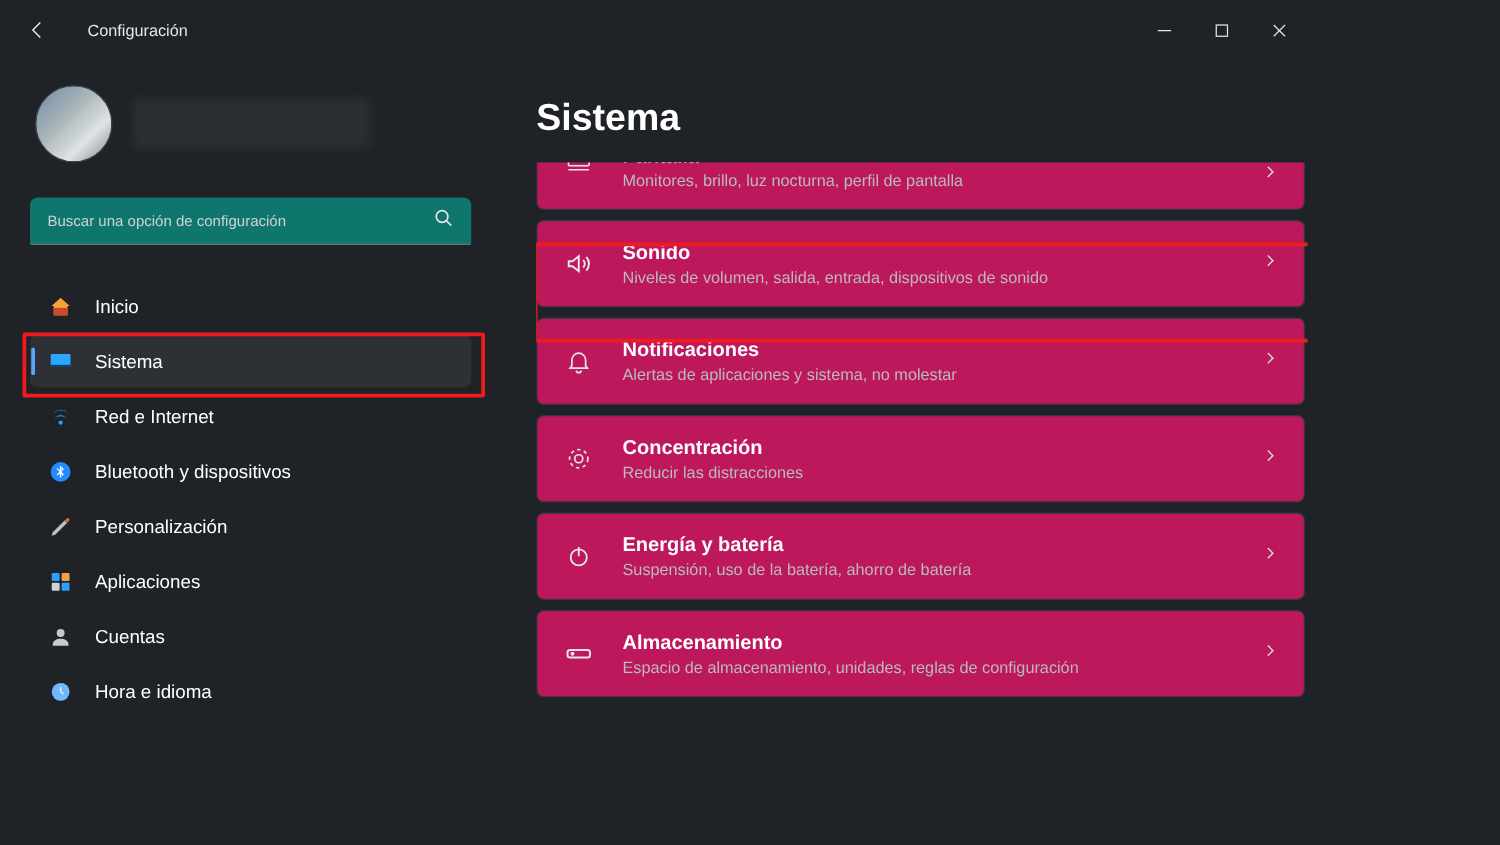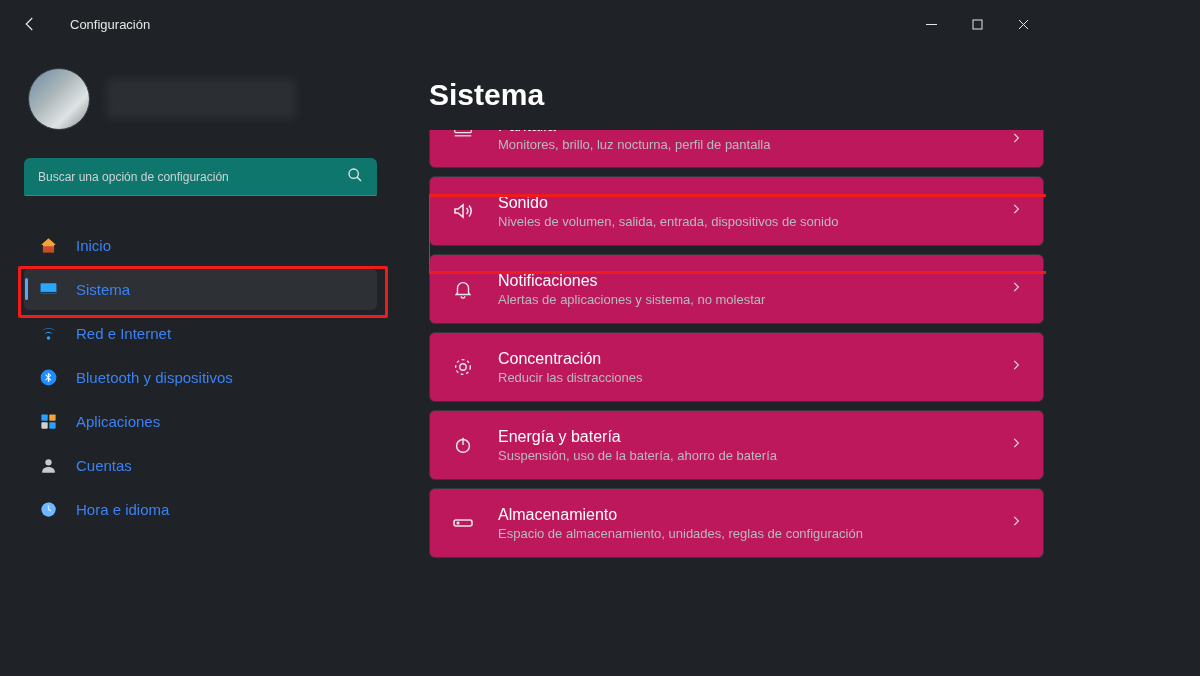--- a/index.html
+++ b/index.html
@@ -17,34 +17,34 @@
   .body{flex:1;display:flex;overflow:hidden;}
   .sidebar{width:395px;padding:20px 18px 0 24px;display:flex;flex-direction:column;gap:6px;}
   .profile{display:flex;align-items:center;gap:16px;margin-bottom:22px;margin-left:4px;}
   .avatar{width:62px;height:62px;border-radius:50%;background:linear-gradient(135deg,#6c8aa5 0%,#aab5b9 40%,#dfe3e4 70%,#7d888c 100%);border:1px solid #3a3f44;}
   .profile-name{width:190px;height:40px;border-radius:4px;background:#2b2f33;filter:blur(4px);}
   .search{position:relative;margin:0 0 22px 0;}
   .search input{width:100%;height:38px;background:#0f766e;border:none;border-bottom:1px solid #6f7376;border-radius:6px 6px 2px 2px;color:#fff;font-size:12px;padding:0 42px 0 14px;}
   .search input::placeholder{color:#cfd2d4;}
   .search-icon{position:absolute;right:14px;top:50%;transform:translateY(-50%);}
   .nav{display:flex;flex-direction:column;gap:2px;}
-  .nav-item{display:flex;align-items:center;height:42px;border-radius:6px;padding:0 14px;gap:18px;font-size:15px;color:#3b82f6;cursor:pointer;position:relative;}
+  .nav-item{display:flex;align-items:center;height:42px;border-radius:6px;padding:0 14px;gap:18px;font-size:15px;color:#ffffff;cursor:pointer;position:relative;}
   .nav-item.active{background:#2d3034;}
   .nav-item.active::before{content:"";position:absolute;left:1px;top:10px;bottom:10px;width:3px;border-radius:3px;background:#58a6ff;}
   .nav-icon{width:20px;height:20px;display:flex;align-items:center;justify-content:center;}
   .highlight-red{position:absolute;border:3px solid #f01c1c;border-radius:2px;pointer-events:none;}
   
   .main{flex:1;padding:0 6px 0 34px;display:flex;flex-direction:column;overflow:hidden;}
   .page-title{font-size:30px;font-weight:600;margin:30px 0 18px 0;}
   .cards{display:flex;flex-direction:column;gap:8px;overflow:hidden;position:relative;padding-right:2px;}
   .card{background:#be185d;border:1px solid #34373b;border-radius:6px;min-height:70px;display:flex;align-items:center;padding:0 20px 0 20px;cursor:pointer;position:relative;}
   .card.first{border-top-left-radius:0;border-top-right-radius:0;min-height:56px;align-items:flex-start;padding-top:4px;}
   .card-icon{width:26px;display:flex;align-items:center;justify-content:center;margin-right:22px;}
   .card-text{display:flex;flex-direction:column;gap:2px;}
-  .card-title{font-size:16px;color:#fdfdfd;}
+  .card-title{font-size:16px;color:#fdfdfd;font-weight:bold;}
   .card-sub{font-size:13px;color:#b8bbbe;}
   .card-chevron{position:absolute;right:20px;top:50%;transform:translateY(-50%);}
   
   .ico-home{fill:#f2a33c;}
   .ico-system{fill:#2aa7ff;}
   .ico-bt{fill:#1f8cff;}
   .ico-wifi{fill:#2aa0ff;}
   .ico-personal{fill:#bcbfc4;}
   .ico-apps1{fill:#2aa0ff;}
   .ico-apps2{fill:#f2a33c;}
@@ -134,20 +134,29 @@
             <svg width="19" height="19" viewBox="0 0 24 24">
                 <circle class="ico-bt" cx="12" cy="12" r="10"></circle>
                 <path fill="#fff" d="M11 4v7L7.5 7.5 6.3 8.7 10.6 13 6.3 17.3l1.2 1.2L11 15v7l6-5-4-4 4-4-6-5zm2 3.8L14.8 9 13 10.8V7.8zm0 8.4L14.8 18 13 19.8v-3.6z" transform="scale(0.7) translate(5 4)"></path>
               </svg>
           </span>
           <span>Bluetooth y dispositivos</span>
         </div>
         <div class="nav-item">
           <span class="nav-icon">
             <svg width="19" height="19" viewBox="0 0 24 24">
+                <path class="ico-personal" d="M3 21l3.5-1 12-12-2.5-2.5-12 12L3 21z"></path>
+                <path fill="#d66b33" d="M16 5.5l2.5 2.5 2-2c.7-.7.7-1.8 0-2.5s-1.8-.7-2.5 0l-2 2z"></path>
+              </svg>
+          </span>
+          <span>Personalización</span>
+        </div>
+        <div class="nav-item">
+          <span class="nav-icon">
+            <svg width="19" height="19" viewBox="0 0 24 24">
                 <rect class="ico-apps1" x="3" y="3" width="8" height="8" rx="1"></rect>
                 <rect class="ico-apps2" x="13" y="3" width="8" height="8" rx="1"></rect>
                 <rect fill="#cfd2d4" x="3" y="13" width="8" height="8" rx="1"></rect>
                 <rect class="ico-apps1" x="13" y="13" width="8" height="8" rx="1"></rect>
               </svg>
           </span>
           <span>Aplicaciones</span>
         </div>
         <div class="nav-item">
           <span class="nav-icon">

